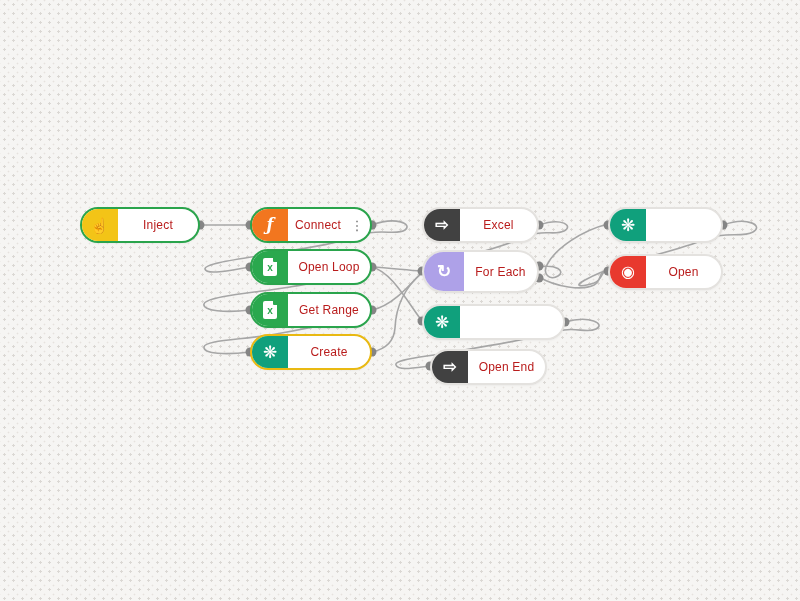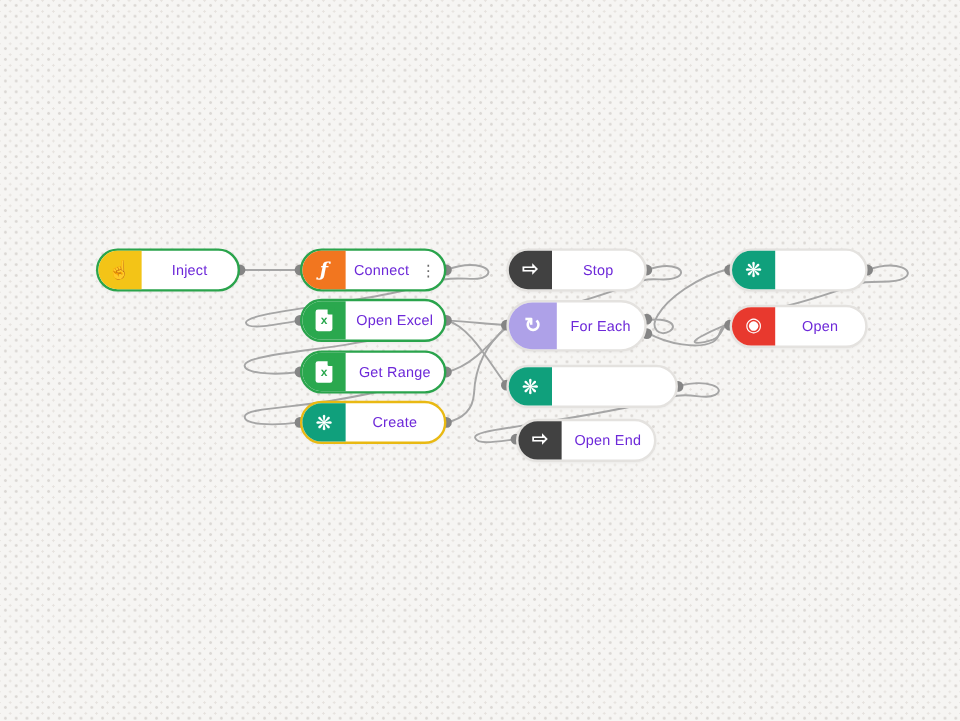--- a/index.html
+++ b/index.html
@@ -34,21 +34,21 @@
   .bg-yellow { background:#f3c417; }
   .bg-orange { background:#f2761f; }
   .bg-excel  { background:#2aa84e; }
   .bg-openai { background:#10a07c; }
   .bg-dark   { background:#414141; }
   .bg-purple { background:#aea1e8; }
   .bg-red    { background:#e8392e; }
 
   .label {
     flex:1; display:flex; align-items:center; justify-content:center;
-    font-size:12px; color:#6d28d9; letter-spacing:0.2px; white-space:nowrap;
+    font-size:12px; color:#b91c1c; letter-spacing:0.2px; white-space:nowrap;
     padding:0 6px;
   }
   .kebab {
     width:18px; display:flex; align-items:center; justify-content:center;
     color:#6a6a6a; font-size:13px; cursor:pointer; margin-right:4px;
   }
 
   .glyph { font-size:17px; line-height:1; }
   .glyph.fn { font-family:"DejaVu Serif", serif; font-style:italic; font-weight:bold; font-size:16px; }
   .glyph.arrow { font-size:16px; font-weight:bold; }
@@ -123,21 +123,21 @@
     <div class="label">Connect</div>
     <div class="kebab">⋮</div>
   </div>
 
   <div class="node green" style="left:250px; top:249px; width:122px; height:36px;">
     <div class="icon-sec bg-excel">
       <span class="excel-doc">
           <i>x</i>
         </span>
     </div>
-    <div class="label">Open Excel</div>
+    <div class="label">Open Loop</div>
   </div>
 
   <div class="node green" style="left:250px; top:292px; width:122px; height:36px;">
     <div class="icon-sec bg-excel">
       <span class="excel-doc">
           <i>x</i>
         </span>
     </div>
     <div class="label">Get Range</div>
   </div>
@@ -146,21 +146,21 @@
     <div class="icon-sec bg-openai">
       <span class="glyph">❋</span>
     </div>
     <div class="label">Create</div>
   </div>
 
   <div class="node" style="left:422px; top:207px; width:117px; height:36px;">
     <div class="icon-sec bg-dark">
       <span class="glyph arrow">⇨</span>
     </div>
-    <div class="label">Stop</div>
+    <div class="label">Excel</div>
   </div>
 
   <div class="node tall" style="left:422px; top:250px; width:117px; height:43px; border-radius:22px;">
     <div class="icon-sec bg-purple">
       <span class="glyph loop">↻</span>
     </div>
     <div class="label">For Each</div>
   </div>
 
   <div class="node" style="left:422px; top:304px; width:143px; height:36px;">

